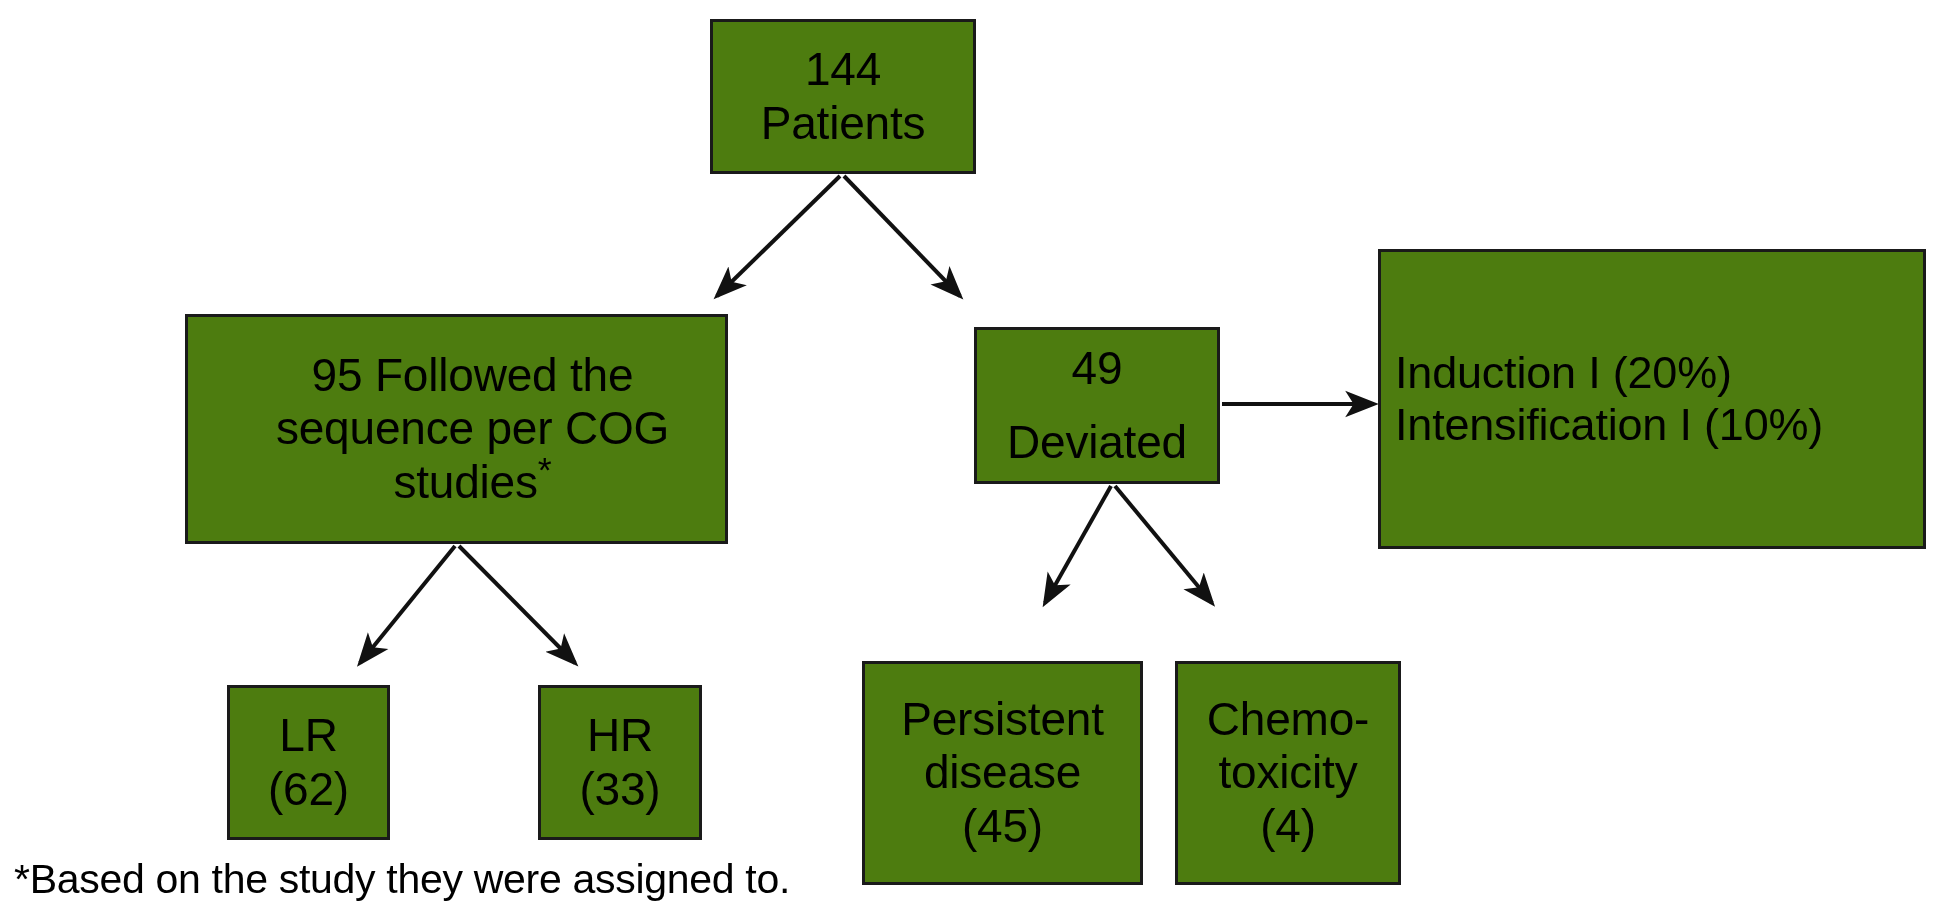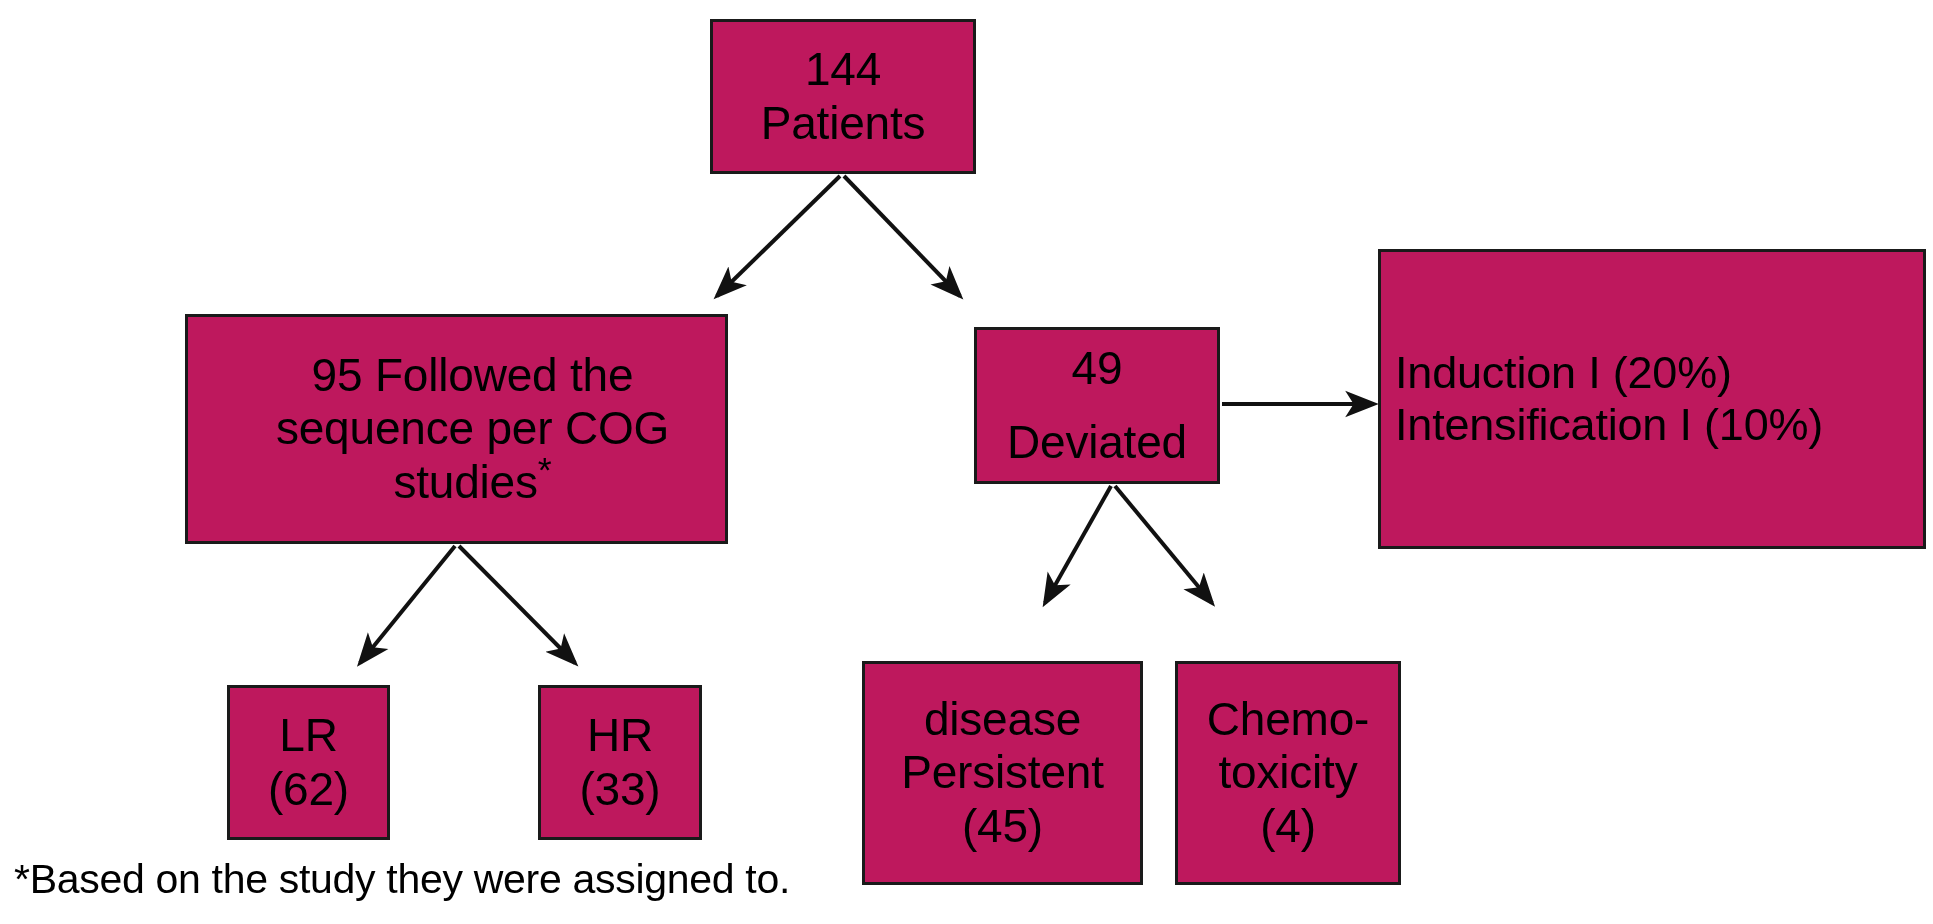--- a/index.html
+++ b/index.html
@@ -23,21 +23,21 @@
     position: absolute;
     left: 0;
     top: 0;
     width: 1933px;
     height: 924px;
     pointer-events: none;
   }
   .node {
     position: absolute;
     box-sizing: border-box;
-    background: #be185d;
+    background: #4d7c0f;
     border: 3px solid #1a1a1a;
     display: flex;
     flex-direction: column;
     align-items: center;
     justify-content: center;
     text-align: center;
     line-height: 1.16;
     font-size: 46px;
     font-weight: 400;
     letter-spacing: -0.2px;
@@ -130,22 +130,22 @@
     <span class="ln">LR</span>
     <span class="ln">(62)</span>
   </div>
 
   <div class="node" id="node-hr">
     <span class="ln">HR</span>
     <span class="ln">(33)</span>
   </div>
 
   <div class="node" id="node-persistent">
+    <span class="ln">Persistent</span>
     <span class="ln">disease</span>
-    <span class="ln">Persistent</span>
     <span class="ln">(45)</span>
   </div>
 
   <div class="node" id="node-chemo">
     <span class="ln">Chemo-</span>
     <span class="ln">toxicity</span>
     <span class="ln">(4)</span>
   </div>
 
   <div id="footnote">*Based on the study they were assigned to.</div>

